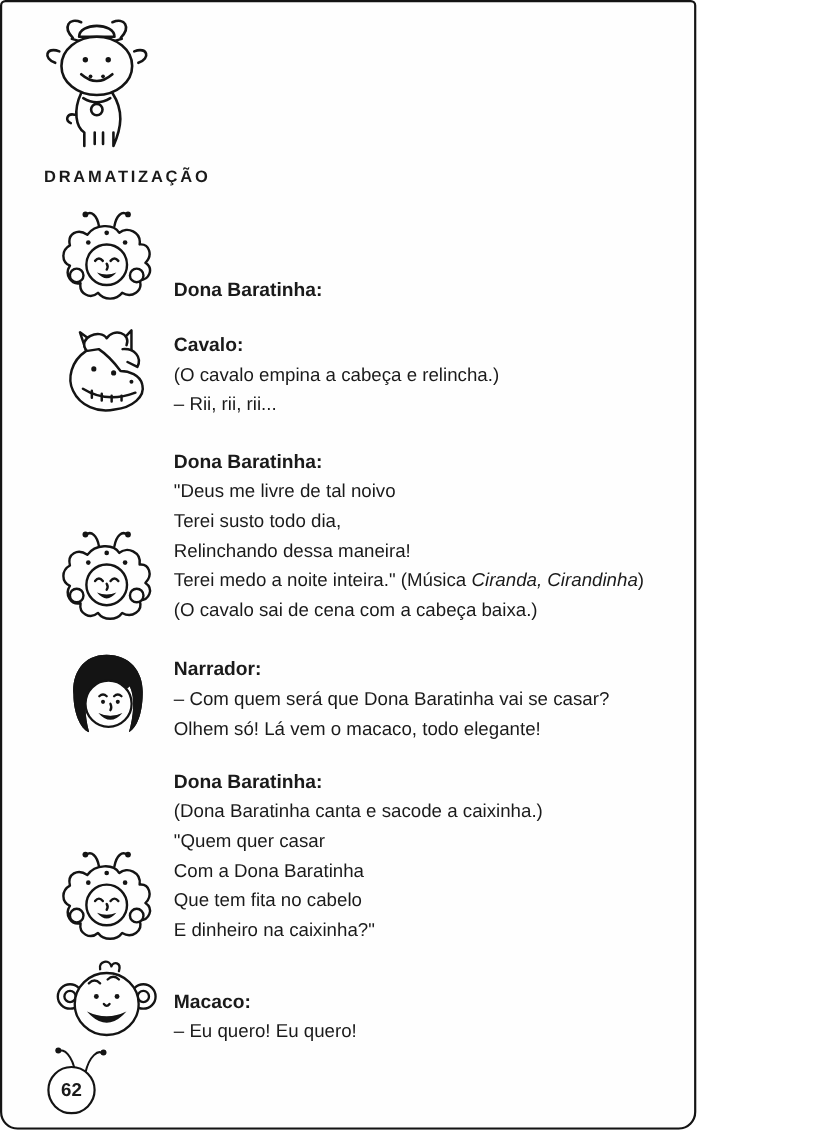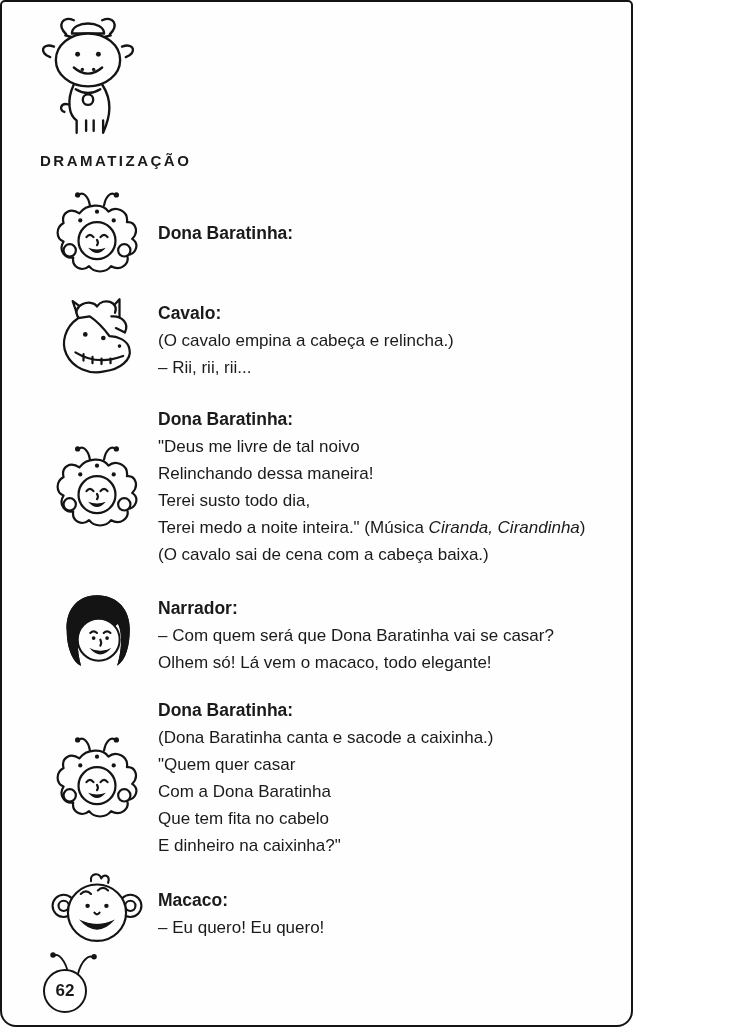--- a/index.html
+++ b/index.html
@@ -13,21 +13,21 @@
     font-family:"Liberation Sans", sans-serif;
     color:#1a1a1a;
     padding:8px 26px 0 34px;
     overflow:hidden;
   }
   .mascot { height:134px; margin-bottom:2px; }
   .heading {
     font-size:15px; font-weight:bold; letter-spacing:2.5px;
     margin:8px 0 20px 4px;
   }
-  .entry { display:flex; align-items:center; }
+  .entry { display:flex; align-items:flex-end; }
   .e1 { margin-bottom:22px; }
   .e2 { margin-bottom:24px; }
   .e3 { margin-bottom:26px; }
   .e4 { margin-bottom:20px; }
   .e5 { margin-bottom:16px; }
   .e6 { margin-bottom:0; }
   .icon-col {
     width:122px; flex:0 0 122px;
     display:flex; justify-content:center;
   }
@@ -142,22 +142,22 @@
         <circle class="line-stroke paper" cx="50" cy="61" r="21"></circle>
         <path class="line-stroke" d="M38 57 q4 -5 8 0"></path>
         <path class="line-stroke" d="M54 57 q4 -5 8 0"></path>
         <path class="line-stroke" d="M50 60 q2 3 0 6"></path>
         <path class="ink" d="M40 69 Q50 81 60 69 Q50 73 40 69 Z"></path>
       </svg>
     </div>
     <div class="text-col">
       <div class="speaker">Dona Baratinha:</div>
       <div class="line">"Deus me livre de tal noivo</div>
+      <div class="line">Terei susto todo dia,</div>
       <div class="line">Relinchando dessa maneira!</div>
-      <div class="line">Terei susto todo dia,</div>
       <div class="line"><span>Terei medo a noite inteira." (Música </span><span class="italic">Ciranda, Cirandinha</span><span>)</span></div>
       <div class="line">(O cavalo sai de cena com a cabeça baixa.)</div>
     </div>
   </div>
 
   <div class="entry e4">
     <div class="icon-col">
       <svg width="84" height="86" viewBox="0 0 100 100">
         <path class="ink" d="M50 5 C24 5 12 26 14 48 C14 67 21 85 31 89 C26 70 26 55 30 45 C44 52 65 49 75 39 C81 52 79 72 74 89 C85 82 89 64 89 45 C89 23 75 5 50 5 Z"></path>
         <path class="line-stroke ink" d="M50 5 C24 5 12 26 14 48 C14 67 21 85 31 89 C26 70 26 55 30 45 C44 52 65 49 75 39 C81 52 79 72 74 89 C85 82 89 64 89 45 C89 23 75 5 50 5 Z"></path>

